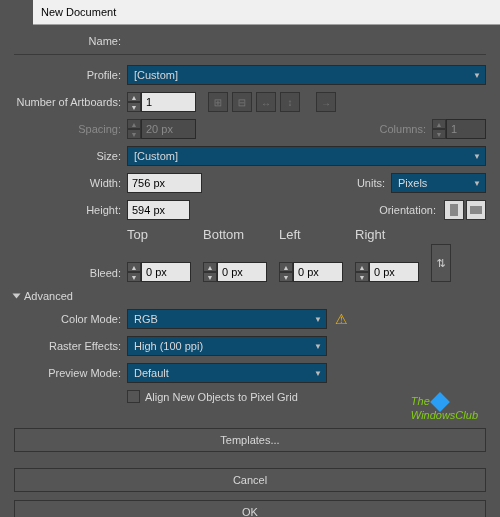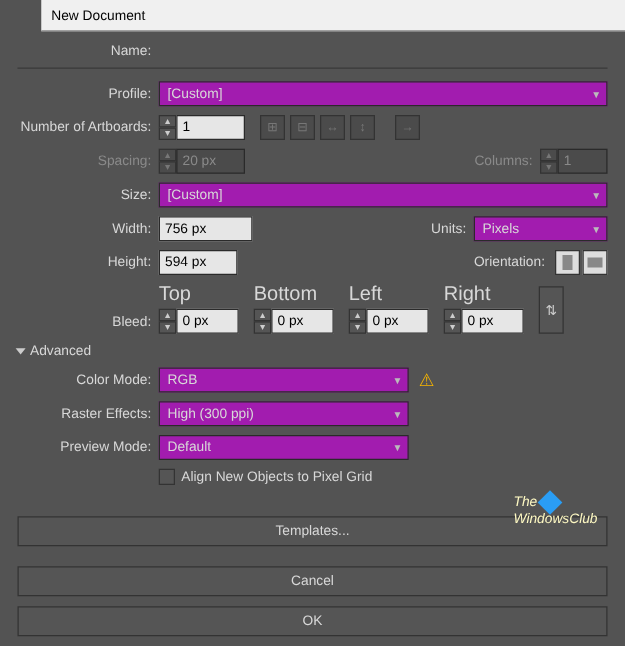--- a/index.html
+++ b/index.html
@@ -7,45 +7,45 @@
   .titlebar { background: #f0f0f0; color: #000; padding: 5px 8px; border-bottom: 1px solid #a0a0a0; font-size: 12px; margin-left: 33px; }
   .content { padding: 10px 14px 10px 14px; }
   .row { display: flex; align-items: center; margin-bottom: 7px; }
   .lbl { width: 113px; text-align: right; padding-right: 6px; color: #d8d8d8; }
   .lbl.dim { color: #8a8a8a; }
   input[type=text].field, .dd, .num {
     background: #e6e6e6; border: 1px solid #2a2a2a; color: #000; height: 20px; padding: 2px 4px;
   }
   .field.wide { flex: 1; }
   .field.sel { background: #1e6dbf; color: #fff; }
-  .dd { display: flex; align-items: center; justify-content: space-between; background: #a21caf; color: #d8d8d8; border: 1px solid #2a2a2a; height: 20px; padding: 0 4px 0 6px; cursor: pointer; }
+  .dd { display: flex; align-items: center; justify-content: space-between; background: #0c4a6e; color: #d8d8d8; border: 1px solid #2a2a2a; height: 20px; padding: 0 4px 0 6px; cursor: pointer; }
   .dd .caret { font-size: 8px; color: #bbb; }
   .dd.wide { flex: 1; }
   .stepper { display: flex; flex-direction: column; width: 14px; height: 20px; margin-right: 0; }
   .stepper div { flex: 1; background: #555; border: 1px solid #333; display:flex; align-items:center; justify-content:center; font-size:7px; color:#ccc; line-height:1; cursor:pointer; }
   .stepper.dim div { color:#777; background:#4b4b4b; }
   .num { width: 55px; }
   .num.dim { background:#4b4b4b; color:#8a8a8a; }
   .group { border-top: 1px solid #3a3a3a; margin: 6px 0 8px 0; padding-top: 10px; }
   .iconbtn { width: 20px; height: 20px; background:#555; border:1px solid #333; display:inline-flex; align-items:center; justify-content:center; margin-left:2px; cursor:pointer; color:#ccc; font-size:10px; }
   .iconbtn.dim { color:#777; background:#4b4b4b; }
-  .sublabel { color:#d8d8d8; font-size:16px; margin-bottom:2px; }
+  .sublabel { color:#d8d8d8; font-size:13px; margin-bottom:20px; }
   .bleed-col { display:flex; flex-direction:column; margin-right:12px; }
   .bleed-field { display:flex; }
   .footer { display:flex; gap:8px; padding: 8px 14px 14px 14px; flex-direction: column; }
   .btn { background:#555; border:1px solid #333; color:#d8d8d8; height:24px; padding:0 14px; cursor:pointer; }
   .spacer { flex:1; }
   .tri { display:inline-block; width:0; height:0; border-top:4px solid transparent; border-bottom:4px solid transparent; border-left:5px solid #ccc; transform:rotate(90deg); margin-right:5px; }
   .warn { color:#f7b500; font-size:14px; margin-left:8px; }
   .link { width:20px; height:38px; background:#555; border:1px solid #333; display:flex; align-items:center; justify-content:center; color:#ccc; cursor:pointer; }
   .orient-icon { width:20px; height:20px; background:#ddd; border:1px solid #333; display:inline-flex; align-items:center; justify-content:center; margin-left:2px; cursor:pointer; position:relative; }
   .orient-icon.landscape::after { content:""; width:12px; height:8px; background:#888; position:absolute; }
   .orient-icon.portrait::after { content:""; width:8px; height:12px; background:#888; position:absolute; }
   .arrange-icons { display:flex; gap:2px; margin-left:10px; }
-  .watermark { position:absolute; right:22px; top:395px; color:#fef9c3; font-size:12px; font-style:italic; pointer-events:none; line-height:1.2; }
+  .watermark { position:absolute; right:22px; top:395px; color:#84cc16; font-size:12px; font-style:italic; pointer-events:none; line-height:1.2; }
   .watermark .sq { display:inline-block; width:14px; height:14px; background:#2a9df4; transform:rotate(45deg); vertical-align:middle; }
   .chk { width:13px; height:13px; border:1px solid #333; background:#555; margin-right:5px; display:inline-block; cursor:pointer; }
 </style>
 </head>
 <body>
 
 <div class="titlebar">
   <span>New Document</span>
 </div>
 
@@ -103,21 +103,21 @@
         <span>[Custom]</span>
         <span class="caret">▼</span>
       </div>
     </div>
 
     <div class="row">
       <div class="lbl">Width:</div>
       <input type="text" class="num" style="width: 75px;" value="756 px">
       <div style="flex:1"></div>
       <div class="lbl" style="width:auto;padding-right:6px">Units:</div>
-      <div class="dd" style="width:107px">
+      <div class="dd" style="width:95px">
         <span>Pixels</span>
         <span class="caret">▼</span>
       </div>
     </div>
 
     <div class="row">
       <div class="lbl">Height:</div>
       <input type="text" class="num" style="width: 63px;" value="594 px">
       <div style="flex:1"></div>
       <div class="lbl" style="width:auto;padding-right:6px">Orientation:</div>
@@ -183,21 +183,21 @@
       <div class="lbl">Color Mode:</div>
       <div class="dd" style="width:200px">
         <span>RGB</span>
         <span class="caret">▼</span>
       </div>
       <span class="warn">⚠</span>
     </div>
     <div class="row">
       <div class="lbl">Raster Effects:</div>
       <div class="dd" style="width:200px">
-        <span>High (300 ppi)</span>
+        <span>High (100 ppi)</span>
         <span class="caret">▼</span>
       </div>
     </div>
     <div class="row">
       <div class="lbl">Preview Mode:</div>
       <div class="dd" style="width:200px">
         <span>Default</span>
         <span class="caret">▼</span>
       </div>
     </div>

